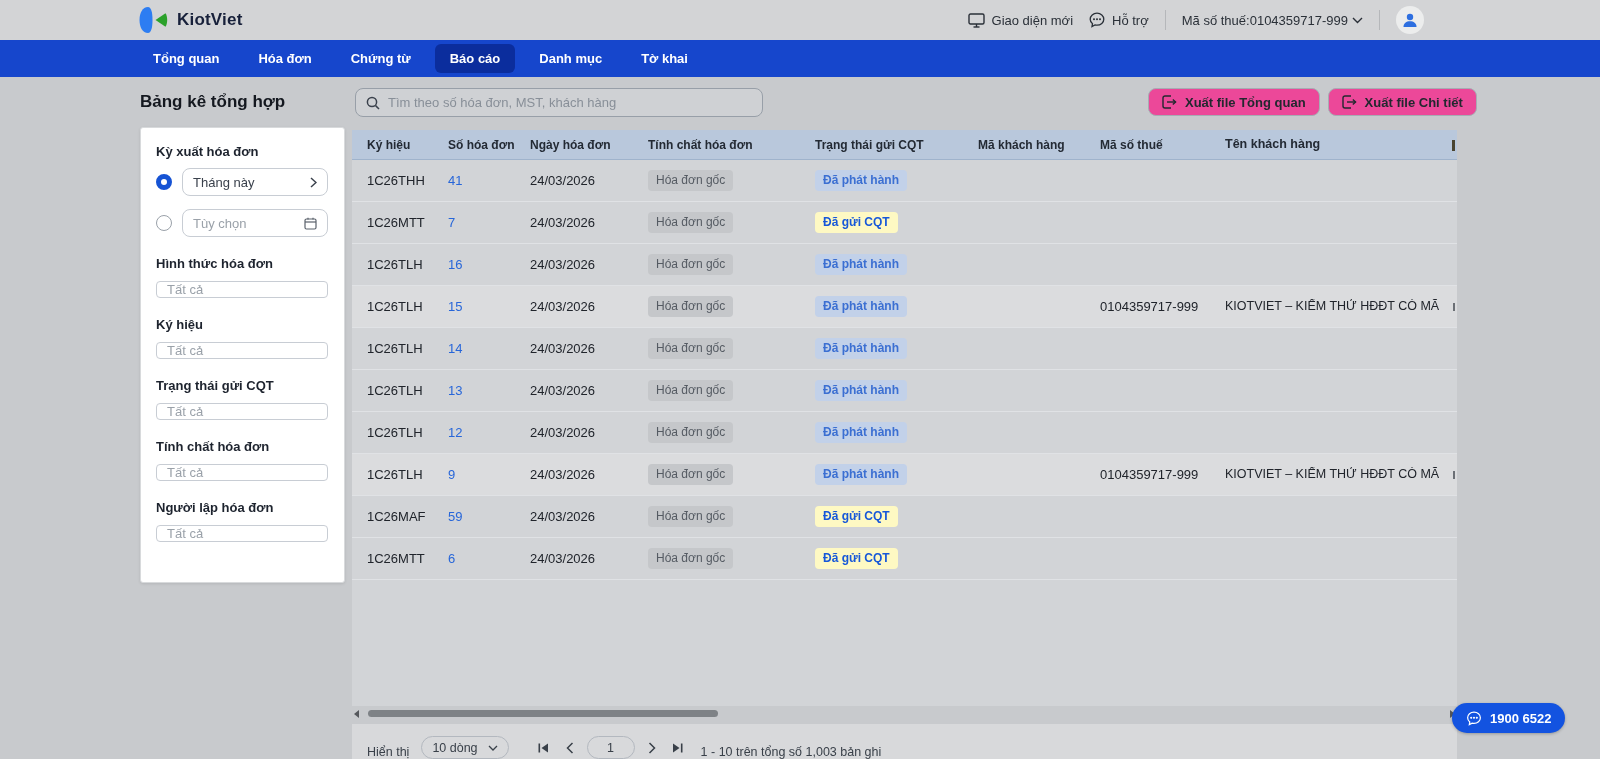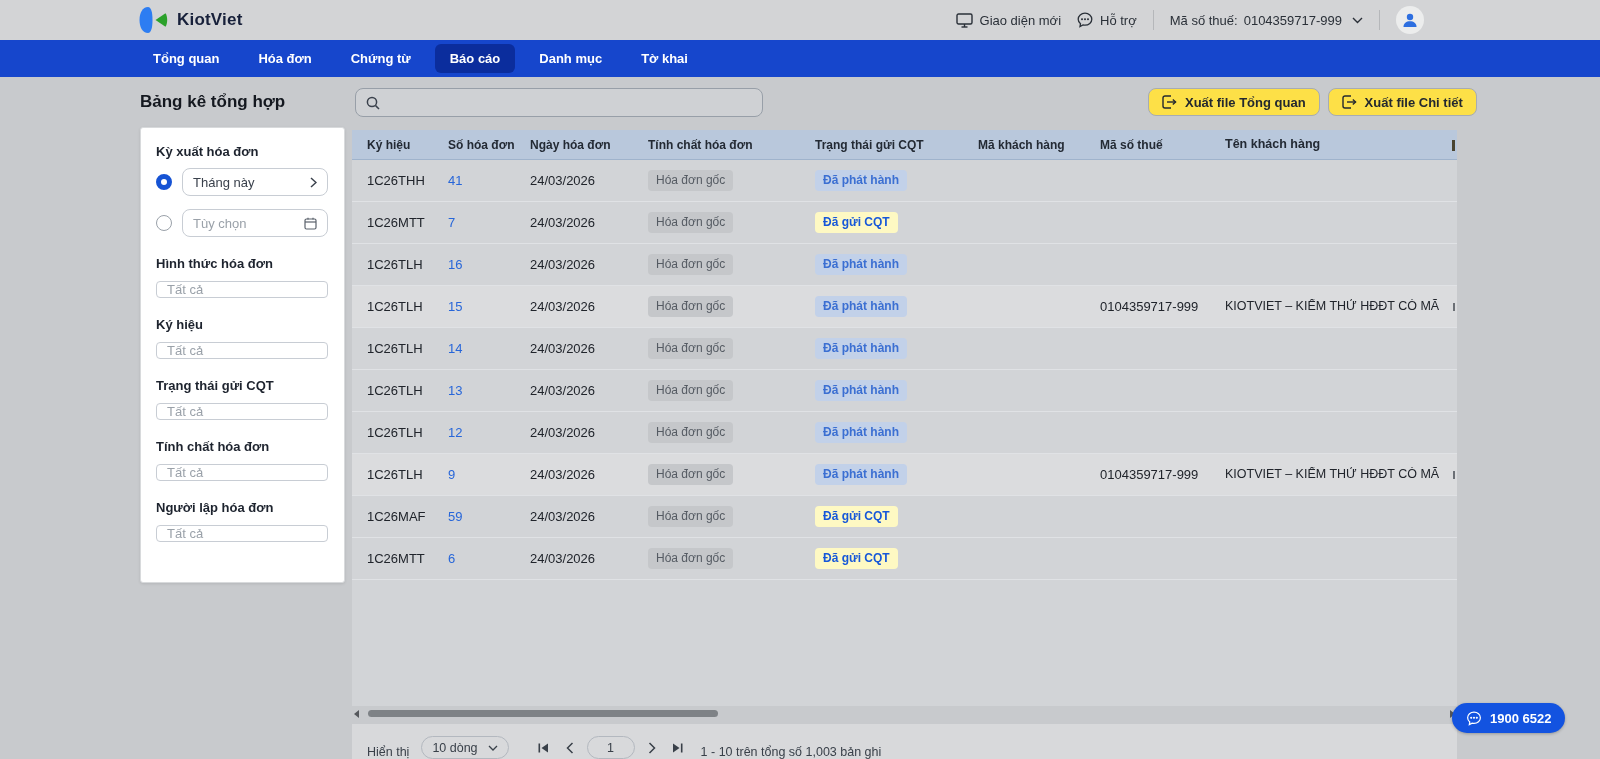--- a/index.html
+++ b/index.html
@@ -11,21 +11,21 @@
     overflow: hidden;
     color:#1f2530;
   }
   
   .topbar{position:absolute;left:0;top:0;width:1600px;height:40px;background:#d3d4d6;display:flex;align-items:center;}
   .brand{display:flex;align-items:center;gap:7px;margin-left:138px;}
   .brand-name{font-size:17px;font-weight:bold;color:#17203a;letter-spacing:.2px;}
   .top-right{margin-left:auto;margin-right:176px;display:flex;align-items:center;gap:16px;font-size:13px;color:#2a3038;}
   .top-link{display:flex;align-items:center;gap:7px;cursor:pointer;}
   .vdiv{width:1px;height:20px;background:#b5b7ba;}
-  .taxline{display:flex;align-items:center;gap:6px;}
+  .taxline{display:flex;align-items:center;}
   .tax-label{color:#2a3038;}
   .tax-value{color:#2a3038;}
   .avatar{width:28px;height:28px;border-radius:50%;background:#eceded;display:flex;align-items:center;justify-content:center;}
   
   .navbar{position:absolute;left:0;top:40px;width:1600px;height:37px;background:#1646cc;display:flex;align-items:center;padding-left:138px;}
   .nav-item{color:#fff;font-size:13px;font-weight:bold;padding:7px 15px;margin-right:9px;border-radius:6px;cursor:pointer;}
   .nav-item.active{background:#0b2d9d;}
   
   .page-title{position:absolute;left:140px;top:92px;font-size:17px;font-weight:bold;color:#14181f;}
   .filter-panel{position:absolute;left:140px;top:127px;width:205px;height:456px;background:#ffffff;border:1px solid #d8dadc;border-radius:3px;box-shadow:0 1px 3px rgba(0,0,0,.10);padding:16px 16px 0 15px;}
@@ -37,21 +37,21 @@
   .pill-field .grow{flex:1;}
   .pill-field.placeholder{color:#9aa1a9;}
   .fgroup{margin-top:19px;}
   .finput{width:100%;height:17px;border:1px solid #c8cdd4;border-radius:4px;padding:0 10px;font-size:13px;color:#3a414c;background:#fff;outline:none;}
   .finput::placeholder{color:#9aa1a9;}
   
   .searchbar{position:absolute;left:355px;top:88px;width:408px;height:29px;border:1px solid #989fa8;border-radius:8px;background:#cfd1d4;display:flex;align-items:center;padding:0 10px;gap:8px;}
   .searchbar input{flex:1;border:none;background:transparent;outline:none;font-size:13px;color:#3a414c;}
   .searchbar input::placeholder{color:#888f98;}
   .export-group{position:absolute;left:1148px;top:88px;display:flex;gap:8px;}
-  .export-btn{height:28px;display:flex;align-items:center;gap:8px;padding:0 13px;background:#fde047;border:1px solid #a7acb3;border-radius:8px;font-size:13px;font-weight:bold;color:#23282f;cursor:pointer;white-space:nowrap;}
+  .export-btn{height:28px;display:flex;align-items:center;gap:8px;padding:0 13px;background:#ec4899;border:1px solid #a7acb3;border-radius:8px;font-size:13px;font-weight:bold;color:#23282f;cursor:pointer;white-space:nowrap;}
   
   .table-wrap{position:absolute;left:352px;top:130px;width:1105px;height:576px;background:#d2d4d7;overflow:hidden;}
   .thead{display:flex;height:30px;background:#b9c8dc;border-bottom:1px solid #9fb3cc;align-items:center;font-size:12px;font-weight:bold;color:#232a34;}
   .trow{display:flex;height:42px;align-items:center;border-bottom:1px solid #e0e2e5;font-size:13px;color:#20242b;background:#d2d4d7;}
   .trow:nth-child(4), .trow:nth-child(8){background:#dbdcde;}
   .cell{flex:0 0 auto;overflow:hidden;white-space:nowrap;}
   .c0{width:96px;padding-left:15px;}
   .c1{width:82px;}
   .c2{width:118px;}
   .c3{width:167px;}
@@ -184,20 +184,21 @@
     </div>
 </div>
 
 <div class="searchbar">
   <span>
     <svg width="14" height="14" viewBox="0 0 14 14" fill="none" stroke="#3a414c" stroke-width="1.5">
         <circle cx="6" cy="6" r="4.6"></circle>
         <line x1="9.6" y1="9.6" x2="13" y2="13"></line>
       </svg>
   </span>
+  <input type="text" placeholder="Tìm theo số hóa đơn, MST, khách hàng" style="">
 </div>
 
 <div class="export-group">
   <div class="export-btn">
     <span>
       <svg width="15" height="14" viewBox="0 0 15 14" fill="none" stroke="#23282f" stroke-width="1.4">
         <path d="M9 1 H3 C1.9 1 1 1.9 1 3 V11 C1 12.1 1.9 13 3 13 H9"></path>
           <line x1="5" y1="7" x2="13.5" y2="7"></line>
           <path d="M10.8 4.4 L13.6 7 L10.8 9.6"></path>
       </svg>

